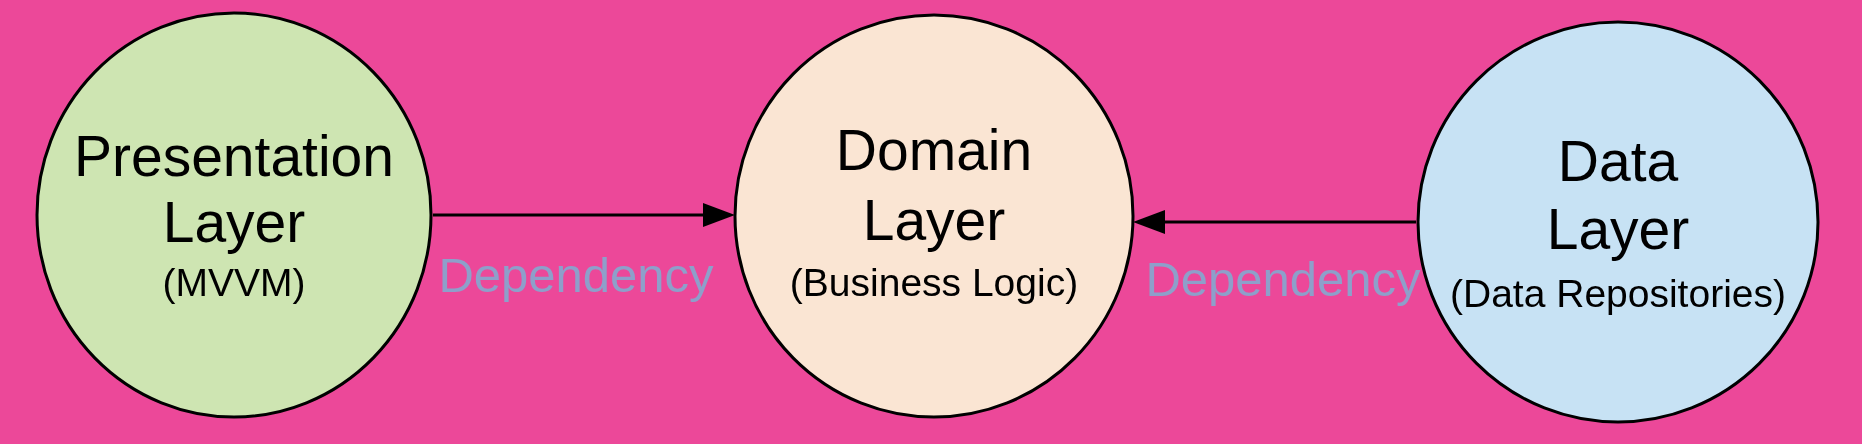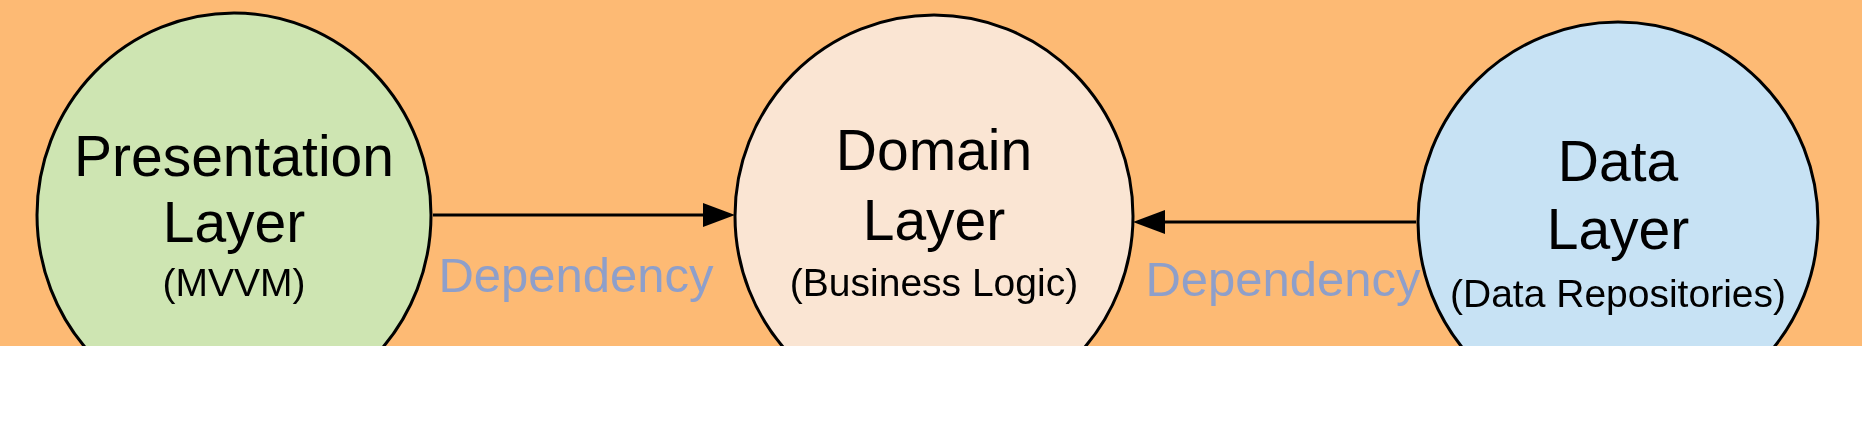--- a/index.html
+++ b/index.html
@@ -3,22 +3,22 @@
 <meta charset="utf-8">
 <style>
   html, body {
     margin: 0;
     padding: 0;
     background: #ffffff;
   }
   .canvas {
     position: relative;
     width: 1862px;
-    height: 346px;
-    background: #fdba74;
+    height: 444px;
+    background: #ec4899;
     overflow: hidden;
     font-family: "Liberation Sans", sans-serif;
   }
   svg { display: block; }
   .node-ellipse {
     stroke: #000000;
     stroke-width: 3;
   }
   .node-title {
     font-family: "Liberation Sans", sans-serif;

